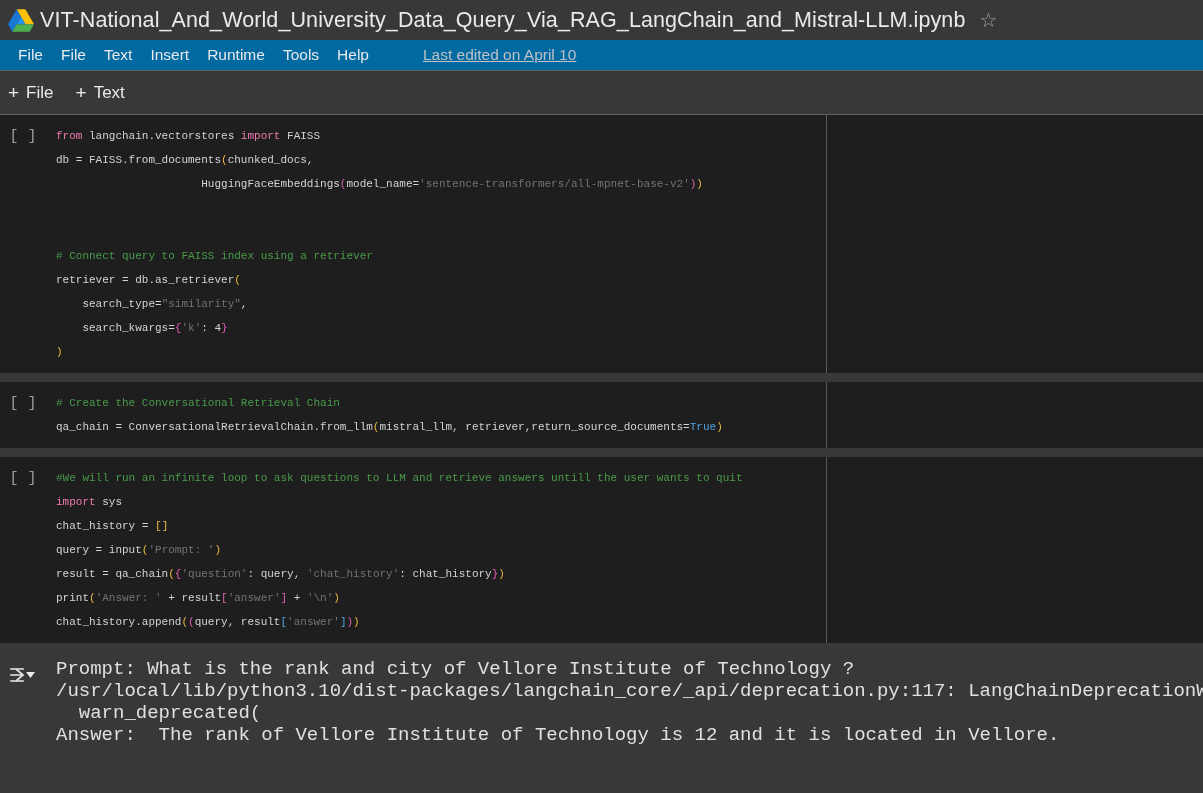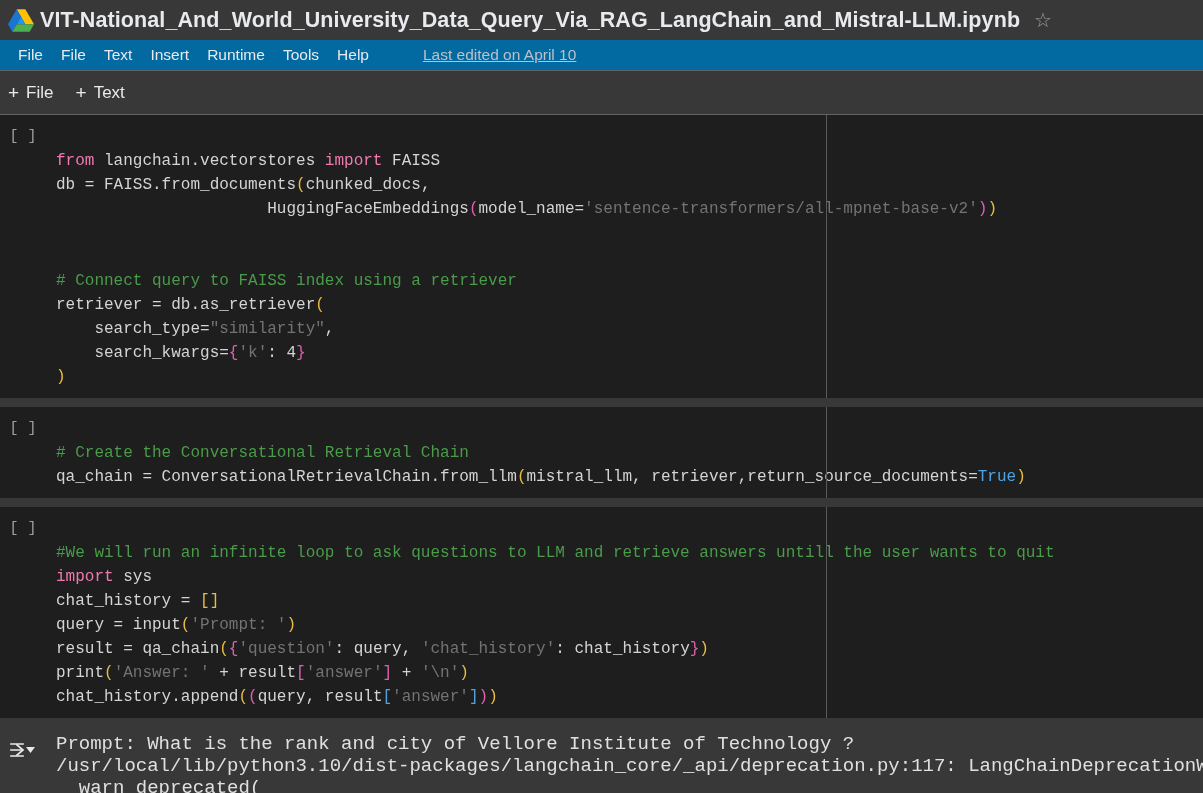--- a/index.html
+++ b/index.html
@@ -17,21 +17,21 @@
     height: 40px;
     display: flex;
     align-items: center;
     padding: 0 0 0 8px;
     background: #383838;
   }
   #drive-logo { width: 26px; height: 24px; flex: 0 0 auto; margin-right: 6px; }
   #notebook-title {
     color: #e8eaed;
     font-size: 21.5px;
-    font-weight: 700;
+    font-weight: 400;
     letter-spacing: .1px;
     white-space: nowrap;
     text-align: center;
   }
   #star-icon {
     margin-left: 14px; flex: 0 0 auto;
     color: #9aa0a6; font-size: 20px; line-height: 1;
     cursor: pointer; user-select: none;
   }
 
@@ -99,27 +99,26 @@
     font-size: 15px;
     line-height: 24px;
     text-align: center;
     padding-top: 1px;
     user-select: none;
     cursor: pointer;
   }
   .code {
     flex: 1 1 auto;
     font-family: "Liberation Mono", monospace;
-    font-size: 16px;
+    font-size: 11px;
     line-height: 24px;
     color: #d4d4d4;
     white-space: pre;
     overflow: hidden;
     padding-left: 10px;
-    margin-top: 25px;
   }
   
   .ruler {
     position: absolute;
     left: 826px; top: 0; bottom: 0;
     width: 1px;
     background: #5a5a5a;
     pointer-events: none;
   }
 

